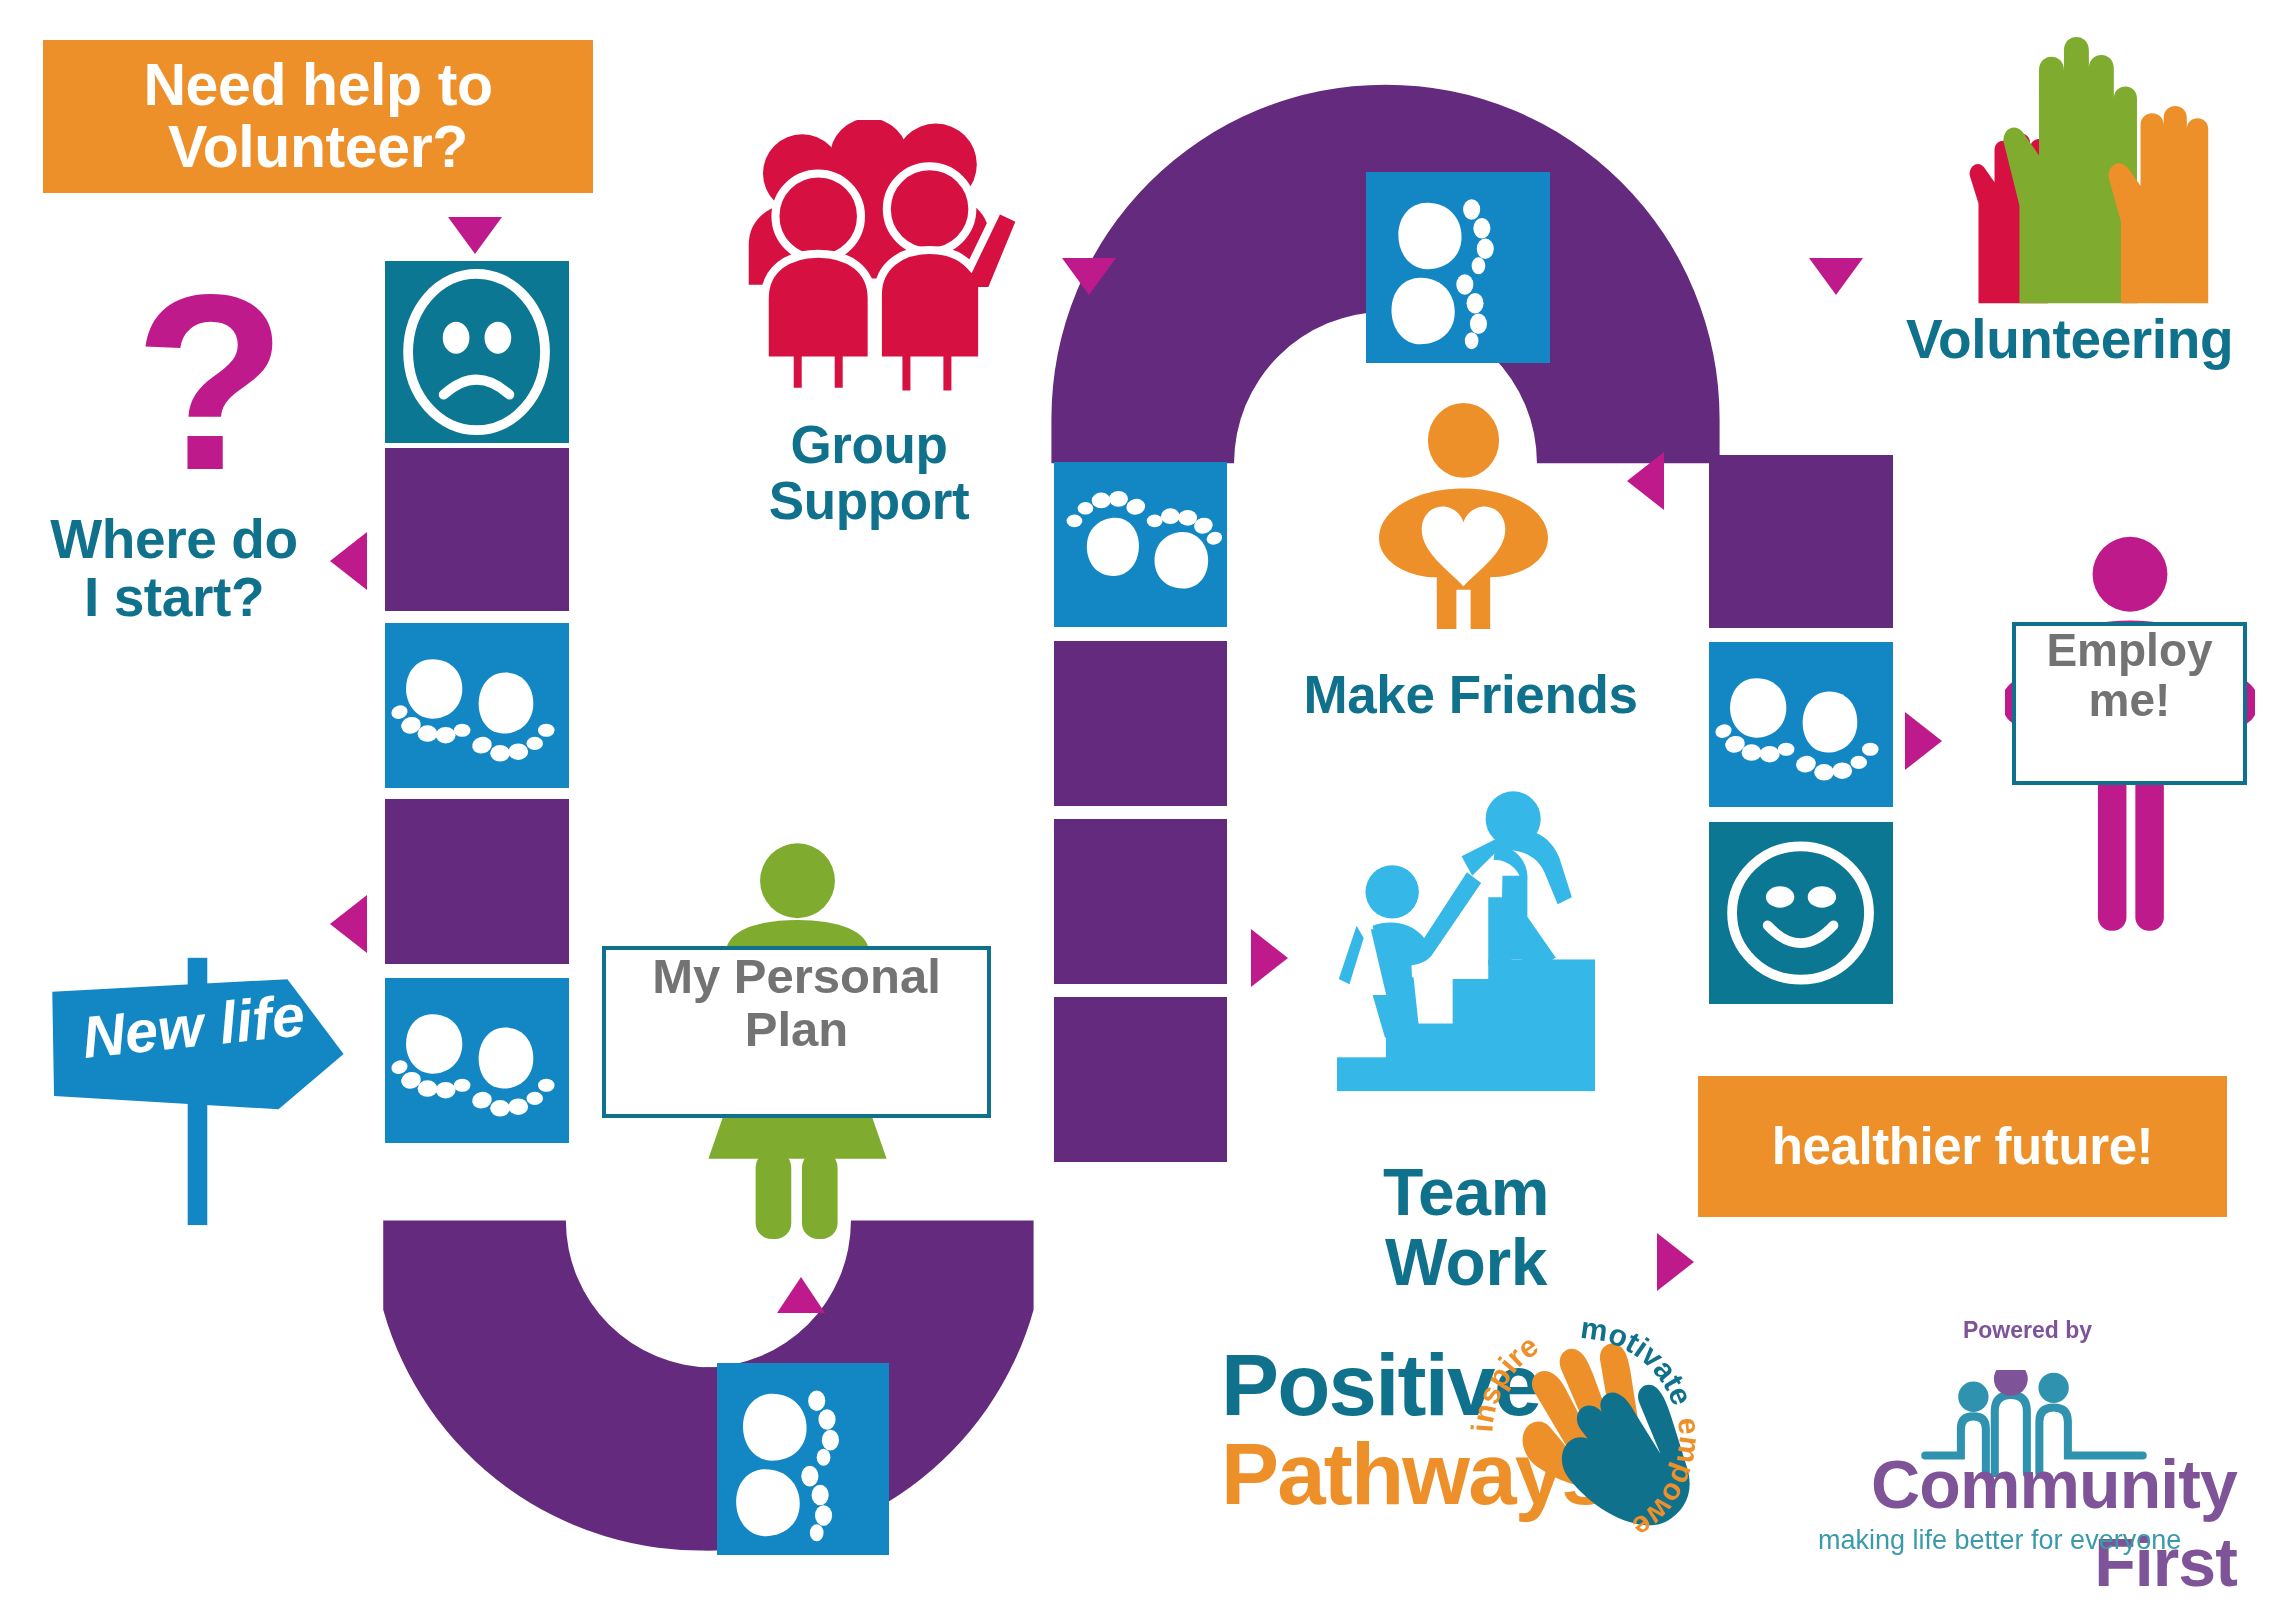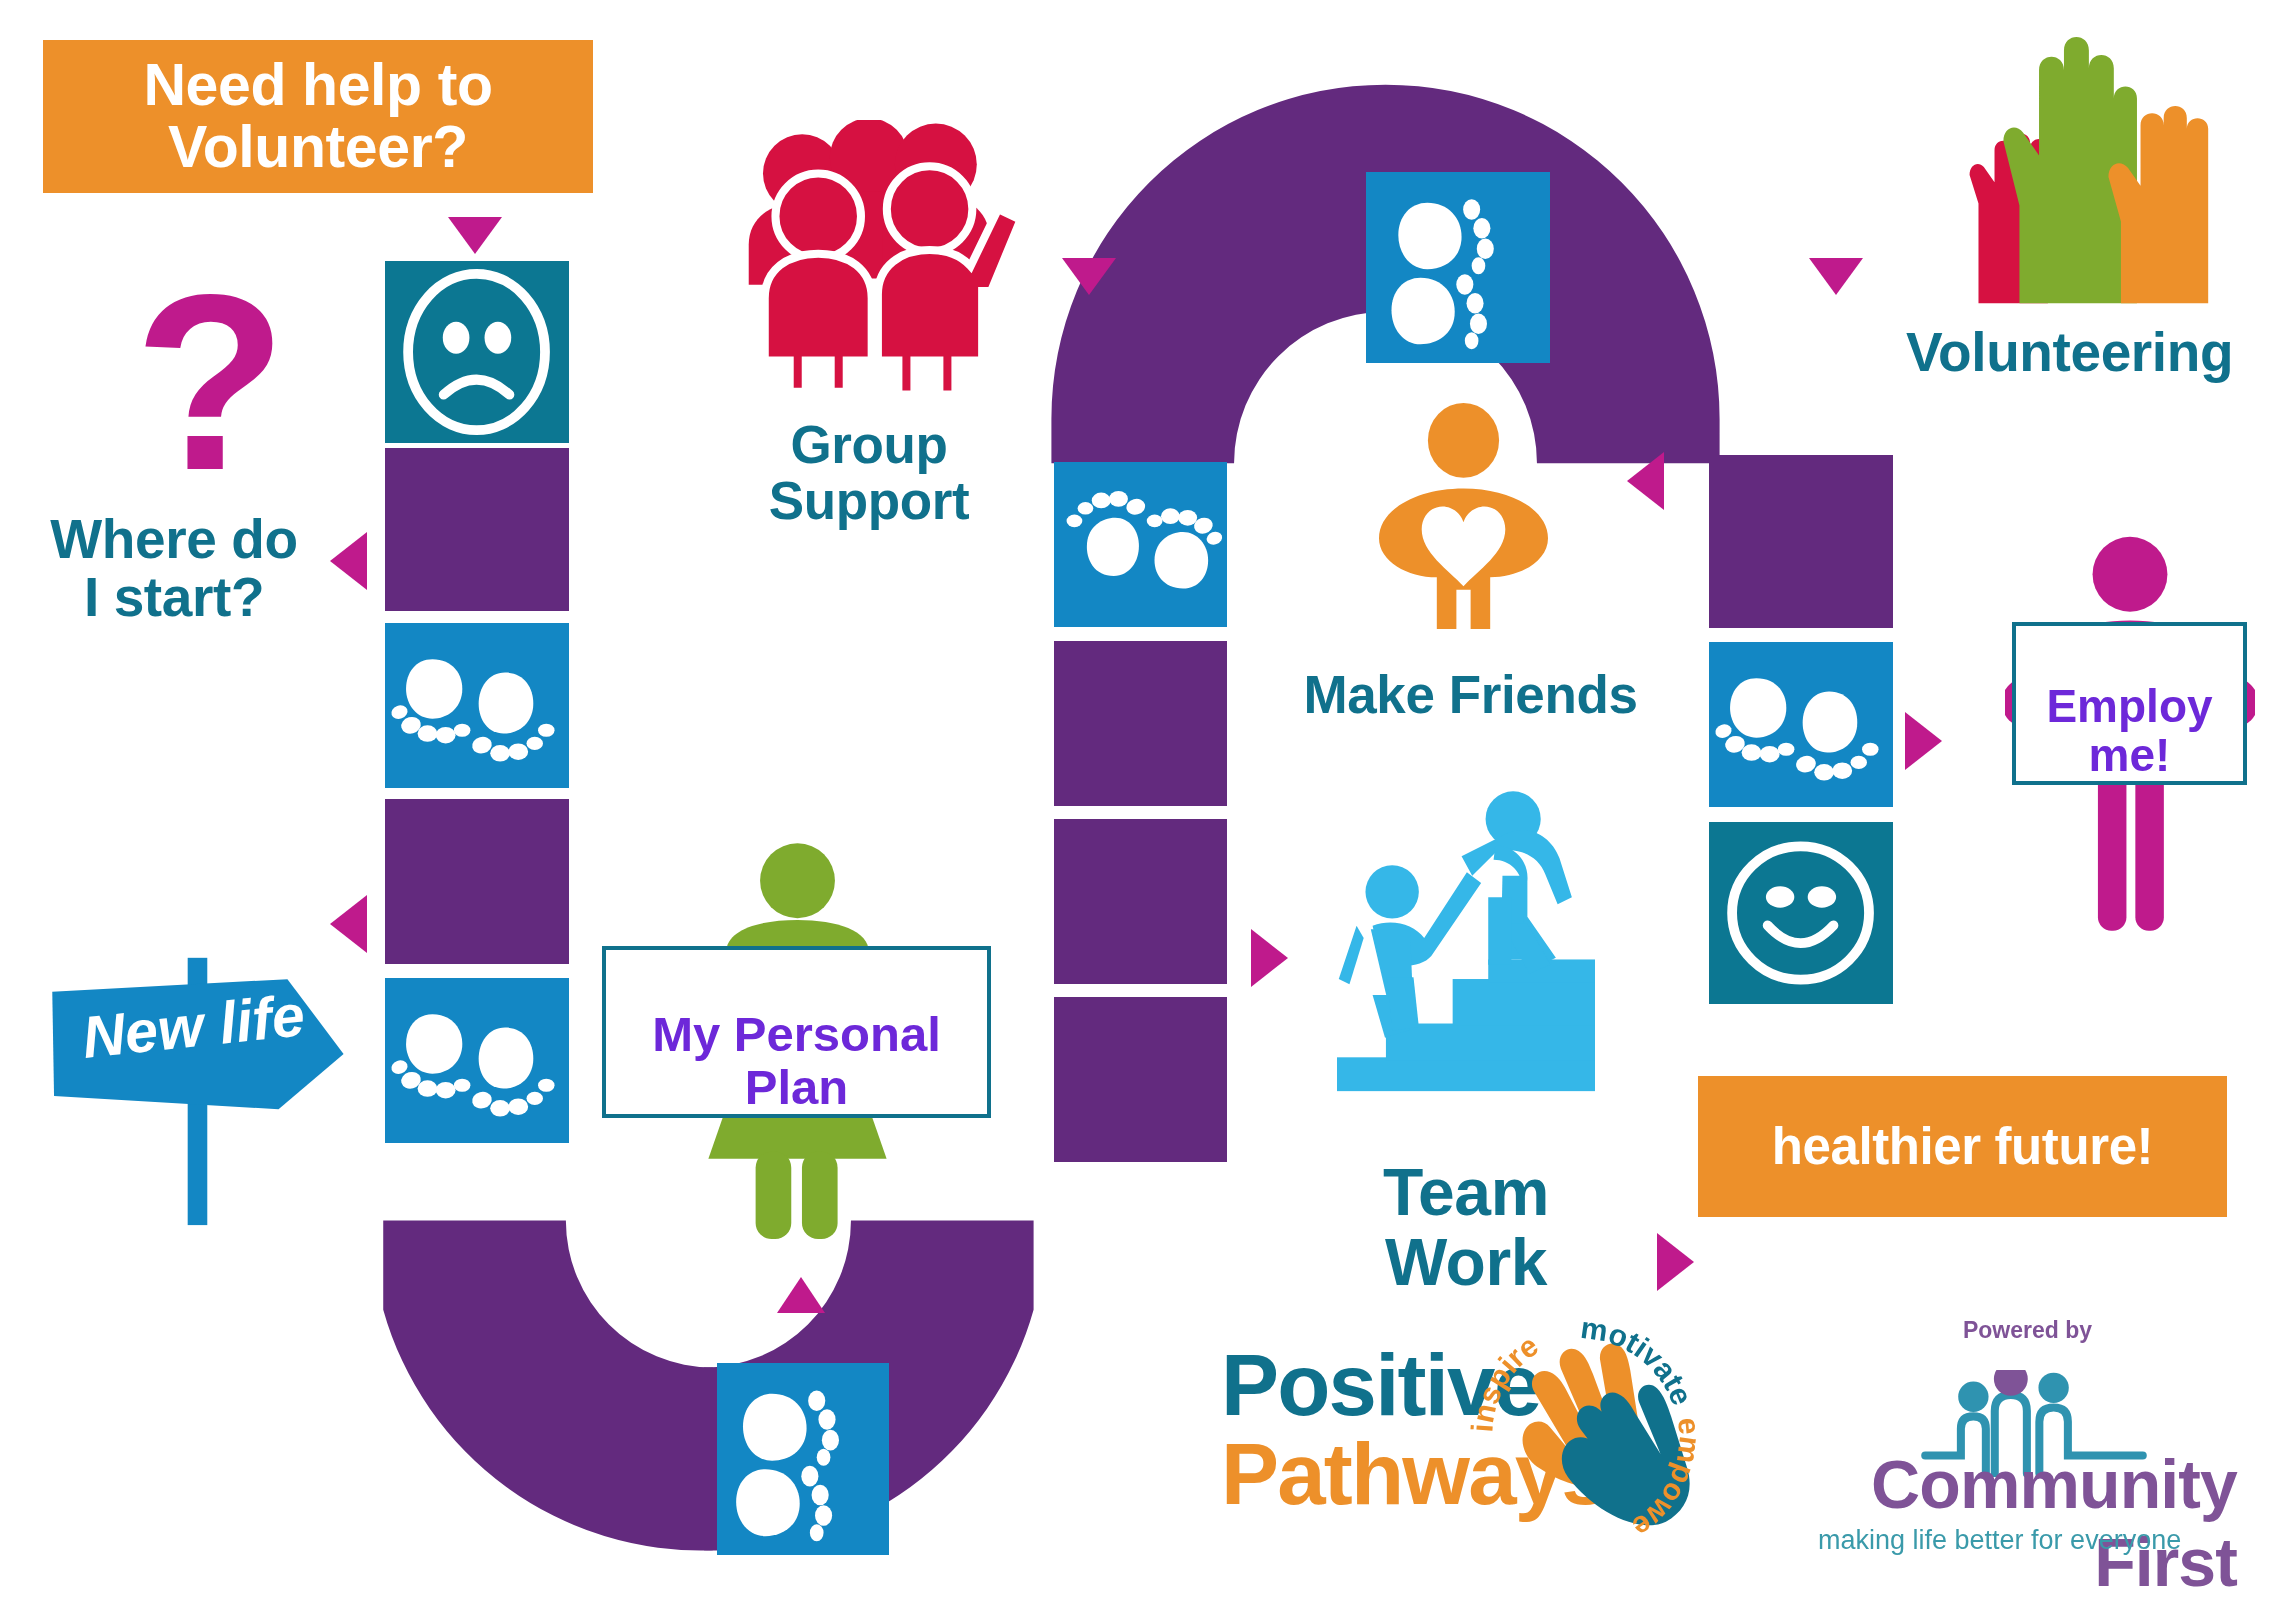--- a/index.html
+++ b/index.html
@@ -54,22 +54,22 @@
   #newlife-text {
     position:absolute; left:46px; top:53px; width:214px;
     color:#ffffff; font-size:59px; font-style:italic; font-weight:600;
     transform:rotate(-6deg); white-space:nowrap;
     font-family:"Liberation Sans", sans-serif;
   }
 
   
   .sign-board {
     position:absolute; background:#ffffff; border:4.5px solid #10718c;
-    display:flex; align-items:flex-end; justify-content:center; text-align:center;
-    color:#6d28d9; font-weight:bold; line-height:1.08;
+    display:flex; align-items:flex-start; justify-content:center; text-align:center;
+    color:#737373; font-weight:bold; line-height:1.08;
   }
 
   
   #pp-positive { color:#10718c; font-weight:bold; font-size:87px; letter-spacing:-1.8px; }
   #pp-pathways { color:#ed902a; font-weight:bold; font-size:87px; letter-spacing:-1.8px; }
 
   #cf-powered { color:#7f5397; font-weight:bold; font-size:23px; }
   #cf-name    { color:#7f5397; font-weight:bold; font-size:68px; letter-spacing:-0.9px; }
   #cf-tag     { color:#3a9aaa; font-size:27px; }
 
@@ -415,21 +415,21 @@
       </g>
 
       <g fill="#ed902a">
         <path d="M178 158 C178 142 192 138 200 148 L214 168 L214 100
                  C214 82 240 82 240 100 L240 162 L240 92
                  C240 74 266 74 266 92 L266 162 L266 104
                  C266 88 290 88 290 104 L290 300 L192 300 L192 208 Z"></path>
       </g>
     </svg>
   </div>
-  <div class="caption abs" style="left:1878px; top:323px; width:383px; font-size:55px;">
+  <div class="caption abs" style="left:1878px; top:310px; width:383px; font-size:55px;">
     <span>Volunteering</span>
   </div>
 
   <div class="abs" style="left:2005px; top:535px; width:250px; height:401px;">
     <svg width="250" height="401" viewBox="0 0 280 450">
       <g fill="#bf1a8c">
         <circle cx="140" cy="44" r="42"></circle>
         <path d="M48 140 C48 112 88 96 140 96 C192 96 232 112 232 140 L232 270 L48 270 Z"></path>
         <rect x="104" y="262" width="32" height="182" rx="15"></rect>
         <rect x="146" y="262" width="32" height="182" rx="15"></rect>

